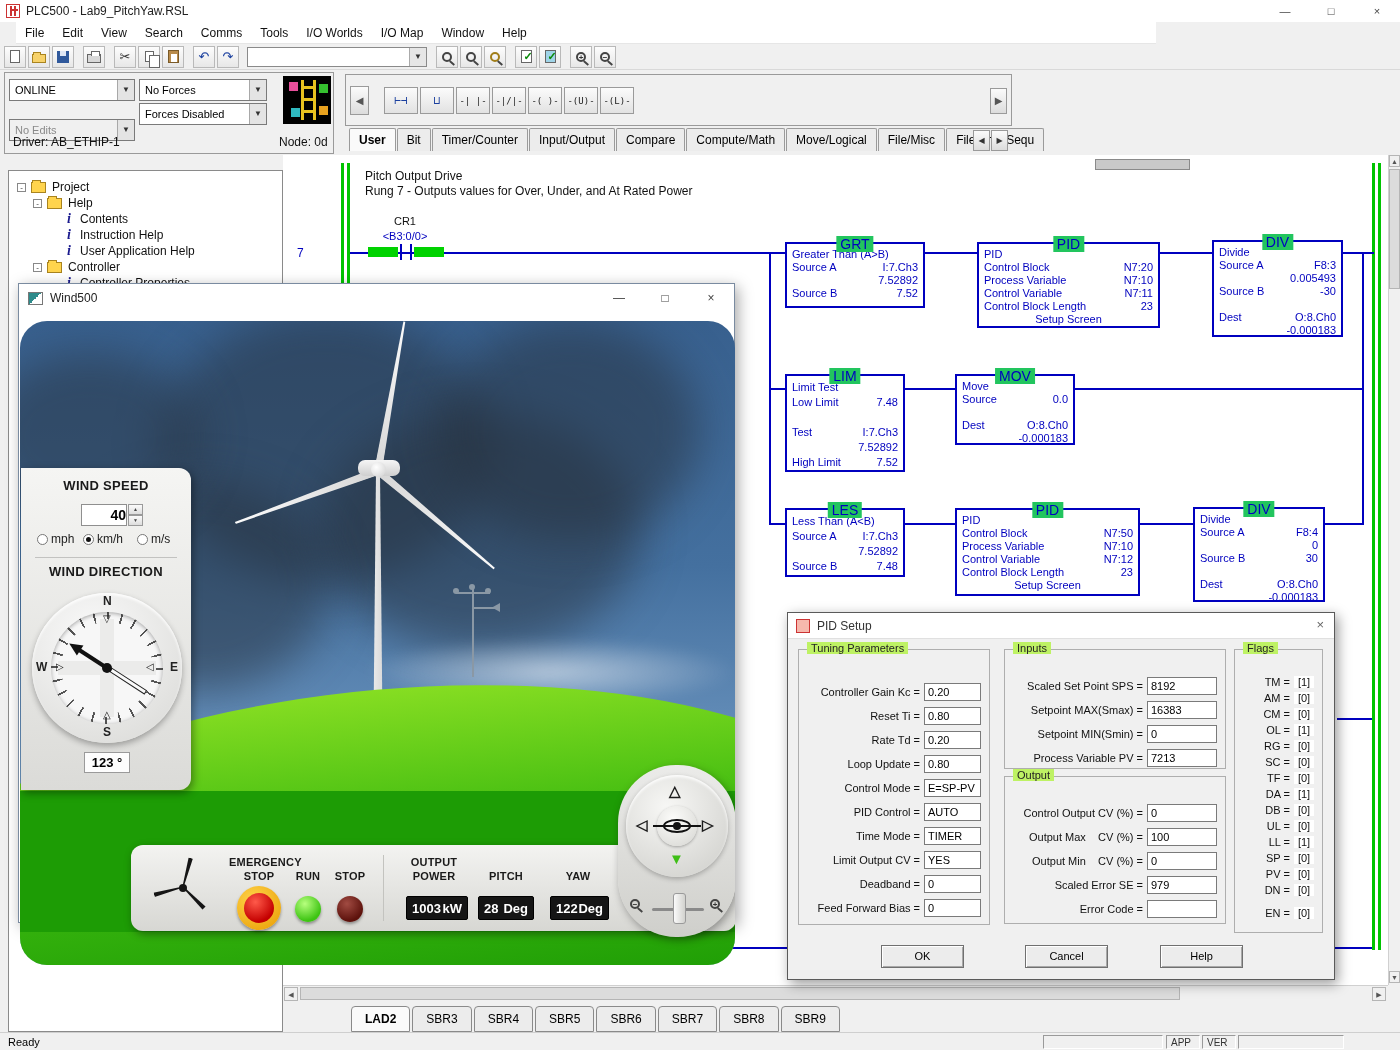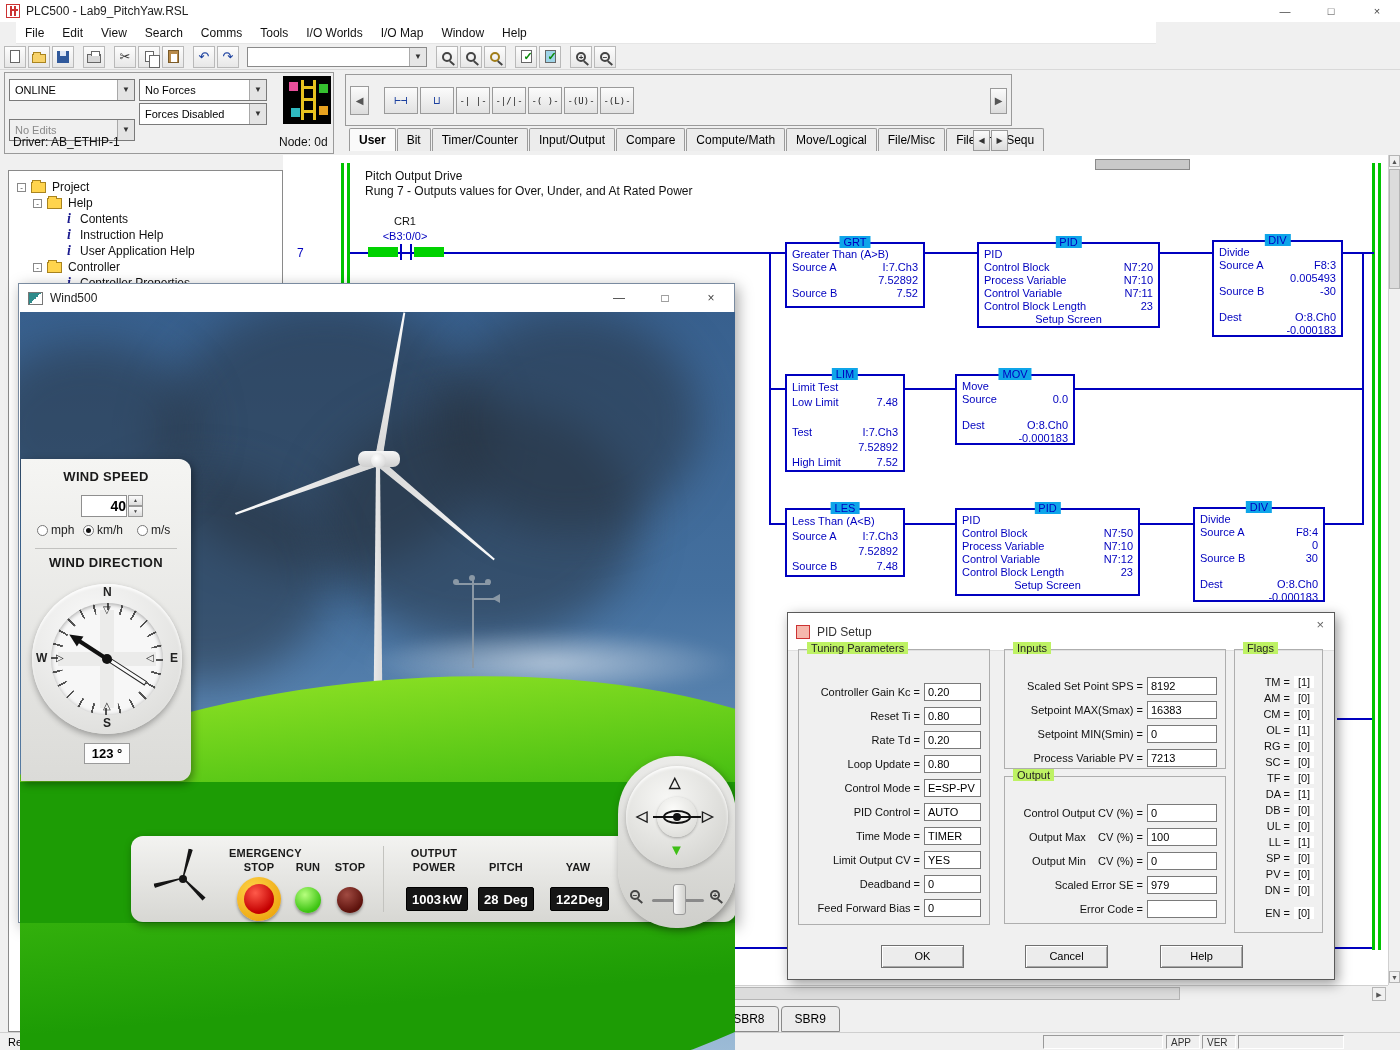--- a/index.html
+++ b/index.html
@@ -72,21 +72,21 @@
 .ladder{left:283px;top:155px;width:1105px;height:830px;background:#fff;overflow:hidden;}
 .wire{position:absolute;background:#0000bf;}
 .rail{position:absolute;background:#00c400;width:3px;}
 .lblue{color:#0000bf;}
 .comment{position:absolute;font-size:12px;color:#111;white-space:nowrap;}
 .rungno{position:absolute;color:#0000bf;font-size:12px;}
 .greenbar{position:absolute;background:#00d200;}
 .cbracket{position:absolute;background:#0000bf;width:2px;height:16px;}
 .clabel{position:absolute;font-size:11px;text-align:center;width:70px;}
 .lblock{position:absolute;border:2px solid #0000bf;background:#fff;color:#0000bf;padding-top:4px;}
-.btitle{position:absolute;top:-8px;left:50%;transform:translateX(-50%);background:#0ea5e9;padding:0 4px;font-size:11px;color:#0000bf;white-space:nowrap;}
+.btitle{position:absolute;top:-8px;left:50%;transform:translateX(-50%);background:#22c55e;padding:0 4px;font-size:14px;color:#0000bf;white-space:nowrap;}
 .brow{display:flex;justify-content:space-between;height:13px;line-height:13px;padding:0 5px;font-size:11px;white-space:nowrap;}
 .lblock.tall .brow{height:15px;line-height:15px;}
 .bfooter{text-align:center;font-size:11px;height:13px;line-height:13px;}
 .minithumb{position:absolute;background:#c9c9c9;border:1px solid #8a8a8a;}
 
 .hscroll{left:283px;top:985px;width:1105px;height:16px;background:#f0f0f0;border-top:1px solid #d0d0d0;}
 .vscroll{left:1388px;top:155px;width:12px;height:830px;background:#f0f0f0;border-left:1px solid #d0d0d0;}
 .sbtn{position:absolute;background:#f0f0f0;border:1px solid #b5b5b5;text-align:center;color:#555;font-size:7px;}
 .sthumb{position:absolute;background:#dcdcdc;border:1px solid #b5b5b5;}
 
@@ -95,21 +95,21 @@
 .ptabrow .ptab:first-of-type{font-weight:bold;background:#fafafa;}
 
 .statusbar{left:0;top:1032px;width:1400px;height:18px;background:#f0f0f0;border-top:1px solid #cfcfcf;}
 .spanel{position:absolute;height:14px;border:1px solid;border-color:#9a9a9a #fff #fff #9a9a9a;font-size:10px;padding:1px 4px;color:#333;}
 
 .wwin{left:18px;top:283px;width:717px;height:640px;background:#fff;border:1px solid #7a8ba0;box-shadow:3px 4px 14px rgba(0,0,0,.35);z-index:10;}
 .wtitle{height:28px;background:#fff;display:flex;align-items:center;padding-left:9px;position:relative;}
 .wico{width:15px;height:13px;border:1px solid #777;background:linear-gradient(135deg,#2e8b8b 50%,#fff 50%);margin-right:7px;}
 .wctl{position:absolute;right:0;top:0;display:flex;}
 .wctl span{width:46px;height:28px;text-align:center;line-height:28px;color:#444;font-size:12px;}
-.wcanvas{position:absolute;left:1px;top:28px;width:715px;height:739px;overflow:hidden;background:linear-gradient(180deg,#38608e 0%,#44709f 38%,#6d96c0 72%,#9cbbd6 100%);}
+.wcanvas{position:absolute;left:1px;top:37px;width:715px;height:644px;overflow:hidden;background:linear-gradient(180deg,#38608e 0%,#44709f 38%,#6d96c0 72%,#9cbbd6 100%);border-radius:27px;}
 .smoke{position:absolute;border-radius:50%;background:rgba(38,48,60,.5);filter:blur(22px);}
 .tower{position:absolute;left:347px;top:148px;width:22px;height:332px;background:linear-gradient(90deg,#f4f4f4,#cfcfcf);clip-path:polygon(41% 0,59% 0,74% 100%,26% 100%);}
 .blade{position:absolute;left:352px;top:-2px;width:12px;height:152px;background:linear-gradient(#fbfbfb,#d6d6d6);clip-path:polygon(42% 0,58% 0,82% 97%,18% 97%);transform-origin:50% 100%;}
 .nacelle{position:absolute;left:338px;top:139px;width:42px;height:16px;background:linear-gradient(#f6f6f6,#cfcfcf);border-radius:7px;}
 .hub{position:absolute;left:351px;top:141px;width:15px;height:15px;border-radius:50%;background:radial-gradient(circle at 35% 35%,#fff,#cfcfcf);}
 .mast{position:absolute;background:#8a98a5;}
 .hill{position:absolute;left:-140px;top:368px;width:1030px;height:430px;border-radius:50%;transform:rotate(-5deg);background:linear-gradient(180deg,#86dd22 0%,#3fbb10 34%,#1d9c05 75%);}
 .hillbase{position:absolute;left:0;top:470px;width:715px;height:141px;background:#1d9c05;}
 .glow{position:absolute;left:340px;top:316px;width:380px;height:70px;background:radial-gradient(ellipse,rgba(255,255,255,.55),rgba(255,255,255,0) 70%);filter:blur(6px);}
 
@@ -154,21 +154,21 @@
 .parr.green{color:#3fbf17;}
 .eyec{position:absolute;left:31px;top:31px;width:40px;height:40px;border-radius:50%;background:radial-gradient(circle at 40% 32%,#fcfcfa,#d6d6d2);box-shadow:0 1px 3px rgba(0,0,0,.3);}
 .eyeo{position:absolute;left:6px;top:13px;width:28px;height:14px;border:2px solid #111;border-radius:50%;}
 .eyep{position:absolute;left:16px;top:16px;width:8px;height:8px;border-radius:50%;background:#111;}
 .eyel{position:absolute;left:-4px;top:19px;width:48px;height:2px;background:#111;}
 .ztrack{position:absolute;left:34px;top:143px;width:52px;height:3px;background:#8a8a8a;border-radius:2px;}
 .zhandle{position:absolute;left:55px;top:128px;width:13px;height:31px;background:linear-gradient(90deg,#fafafa,#d2d2ce);border:1px solid #9a9a9a;border-radius:3px;}
 .zmag{position:absolute;}
 
 .pdlg{left:787px;top:612px;width:548px;height:368px;background:#f0f0f0;border:1px solid #5a5a5a;box-shadow:3px 4px 12px rgba(0,0,0,.4);z-index:30;}
-.pdtitle{height:38px;background:#fff;display:flex;align-items:center;padding-left:8px;position:relative;border-bottom:1px solid #e0e0e0;}
+.pdtitle{height:26px;background:#fff;display:flex;align-items:center;padding-left:8px;position:relative;border-bottom:1px solid #e0e0e0;}
 .pdico{width:14px;height:14px;border:1px solid #c33;background:#f6b8ad;position:relative;margin-right:7px;}
 .pdtitle .txt{font-size:12px;color:#333;}
 .pdclose{position:absolute;right:10px;top:4px;font-size:13px;color:#666;}
 .pgroup{position:absolute;border:1px solid #aeaeae;}
 .plegend{position:absolute;top:-8px;left:8px;background:#bef264;padding:0 4px;font-size:11px;color:#222;}
 .frow{display:flex;align-items:center;height:24px;padding:0 8px;}
 .flabel{flex:1;text-align:right;margin-right:4px;font-size:11px;color:#111;white-space:pre;}
 .finput{width:57px;height:18px;background:#fff;border:1px solid #7a7a7a;font-size:11px;padding:2px 3px;overflow:hidden;white-space:nowrap;}
 .g-io .finput{width:70px;}
 .flagrow{display:flex;align-items:center;height:16px;padding:0 8px;justify-content:flex-end;}

